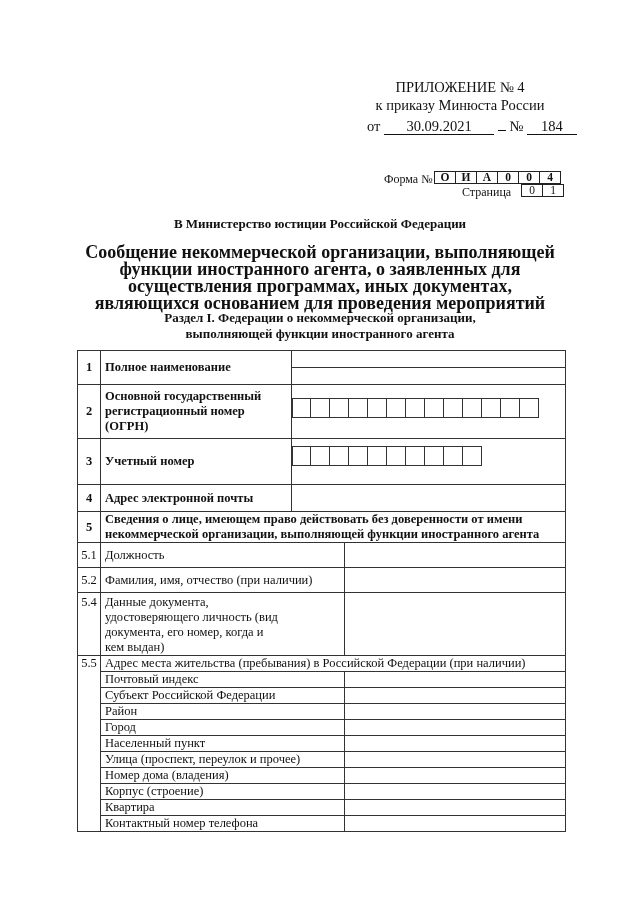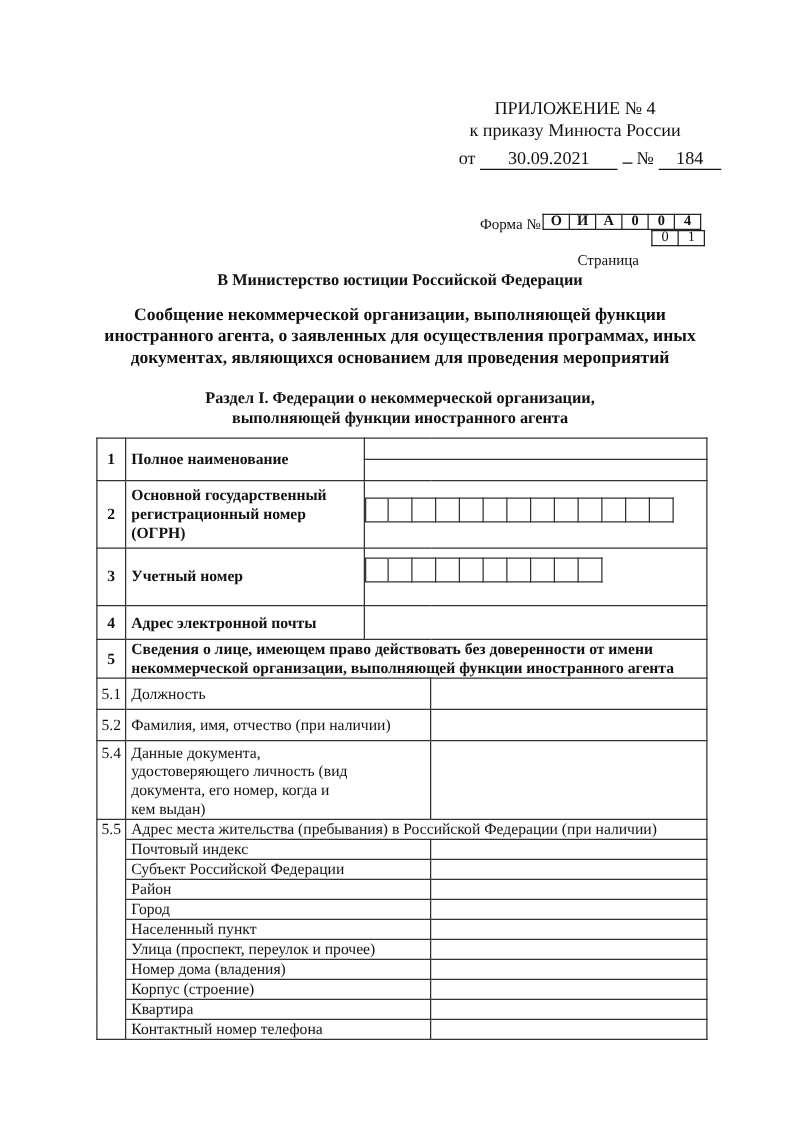--- a/index.html
+++ b/index.html
@@ -50,33 +50,33 @@
       <tr>
     <td>О</td>
     <td>И</td>
     <td>А</td>
     <td>0</td>
     <td>0</td>
     <td>4</td>
   </tr>
 </tbody>
   </table>
-<div class="abs" style="left:462px; top:201px; font-size:12px;">Страница</div>
+<div class="abs" style="left:462px; top:185px; font-size:12px;">Страница</div>
 <table class="abs formgrid pagegrid" style="left:521px; top:184px;">
   <tbody>
       <tr>
     <td>0</td>
     <td>1</td>
   </tr>
 </tbody>
   </table>
 
 <div class="abs center-title" style="top:216px; font-size:13px;">В Министерство юстиции Российской Федерации</div>
 
-<div class="abs center-title" style="top:244px; left:78px; width:484px; font-size:14px; line-height:17px;">Сообщение некоммерческой организации, выполняющей функции иностранного агента, о заявленных для осуществления программах, иных документах, являющихся основанием для проведения мероприятий</div>
+<div class="abs center-title" style="top:244px; left:78px; width:484px; font-size:18px; line-height:17px;">Сообщение некоммерческой организации, выполняющей функции иностранного агента, о заявленных для осуществления программах, иных документах, являющихся основанием для проведения мероприятий</div>
 
 <div class="abs center-title" style="top:310px; font-size:13px; line-height:16px;">
   <div>Раздел I. Федерации о некоммерческой организации,</div>
   <div>выполняющей функции иностранного агента</div>
 </div>
 
 <table class="main">
   <colgroup>
     <col style="width:23px">
     <col style="width:191px">

